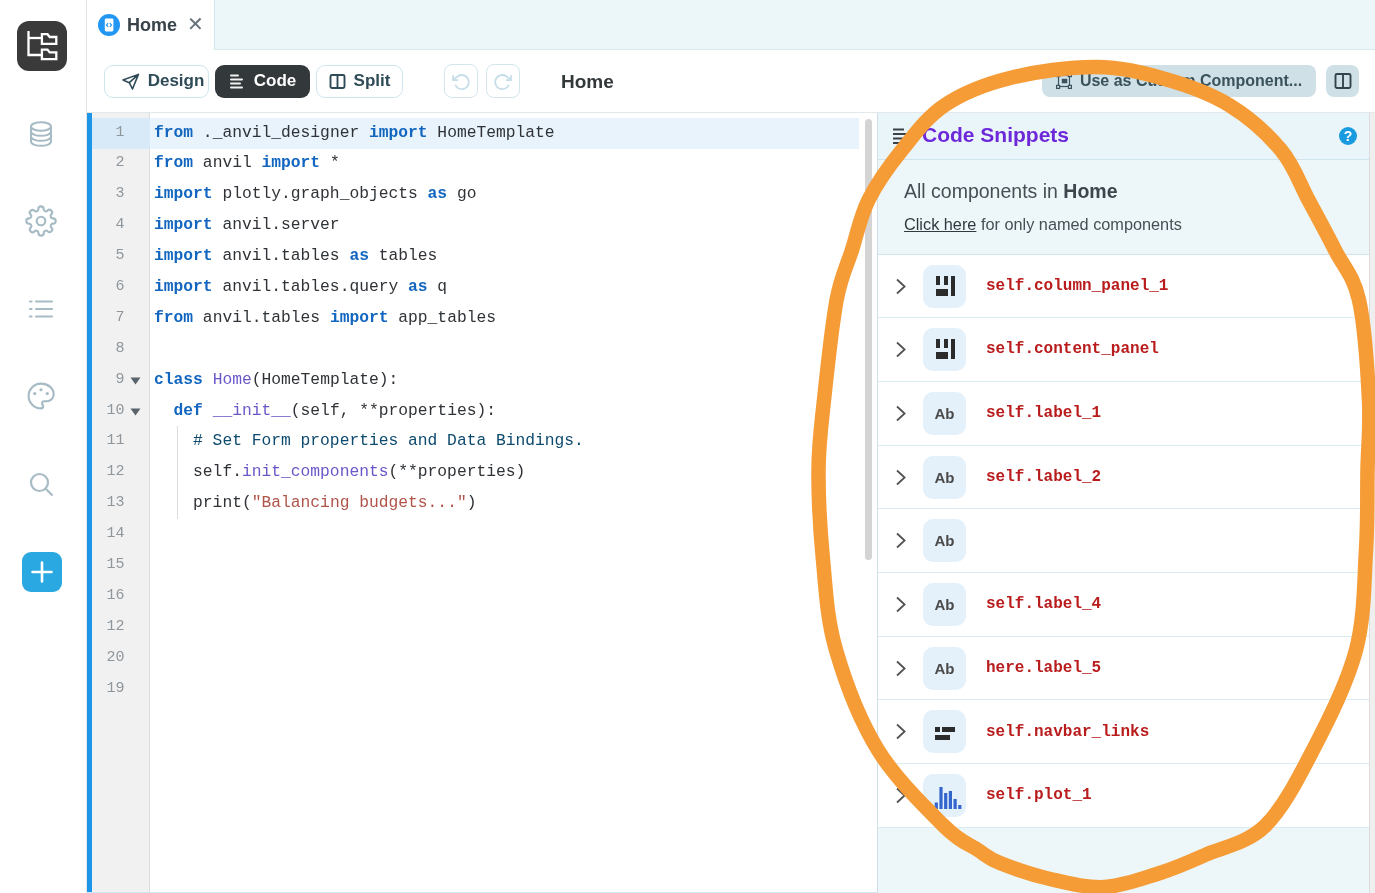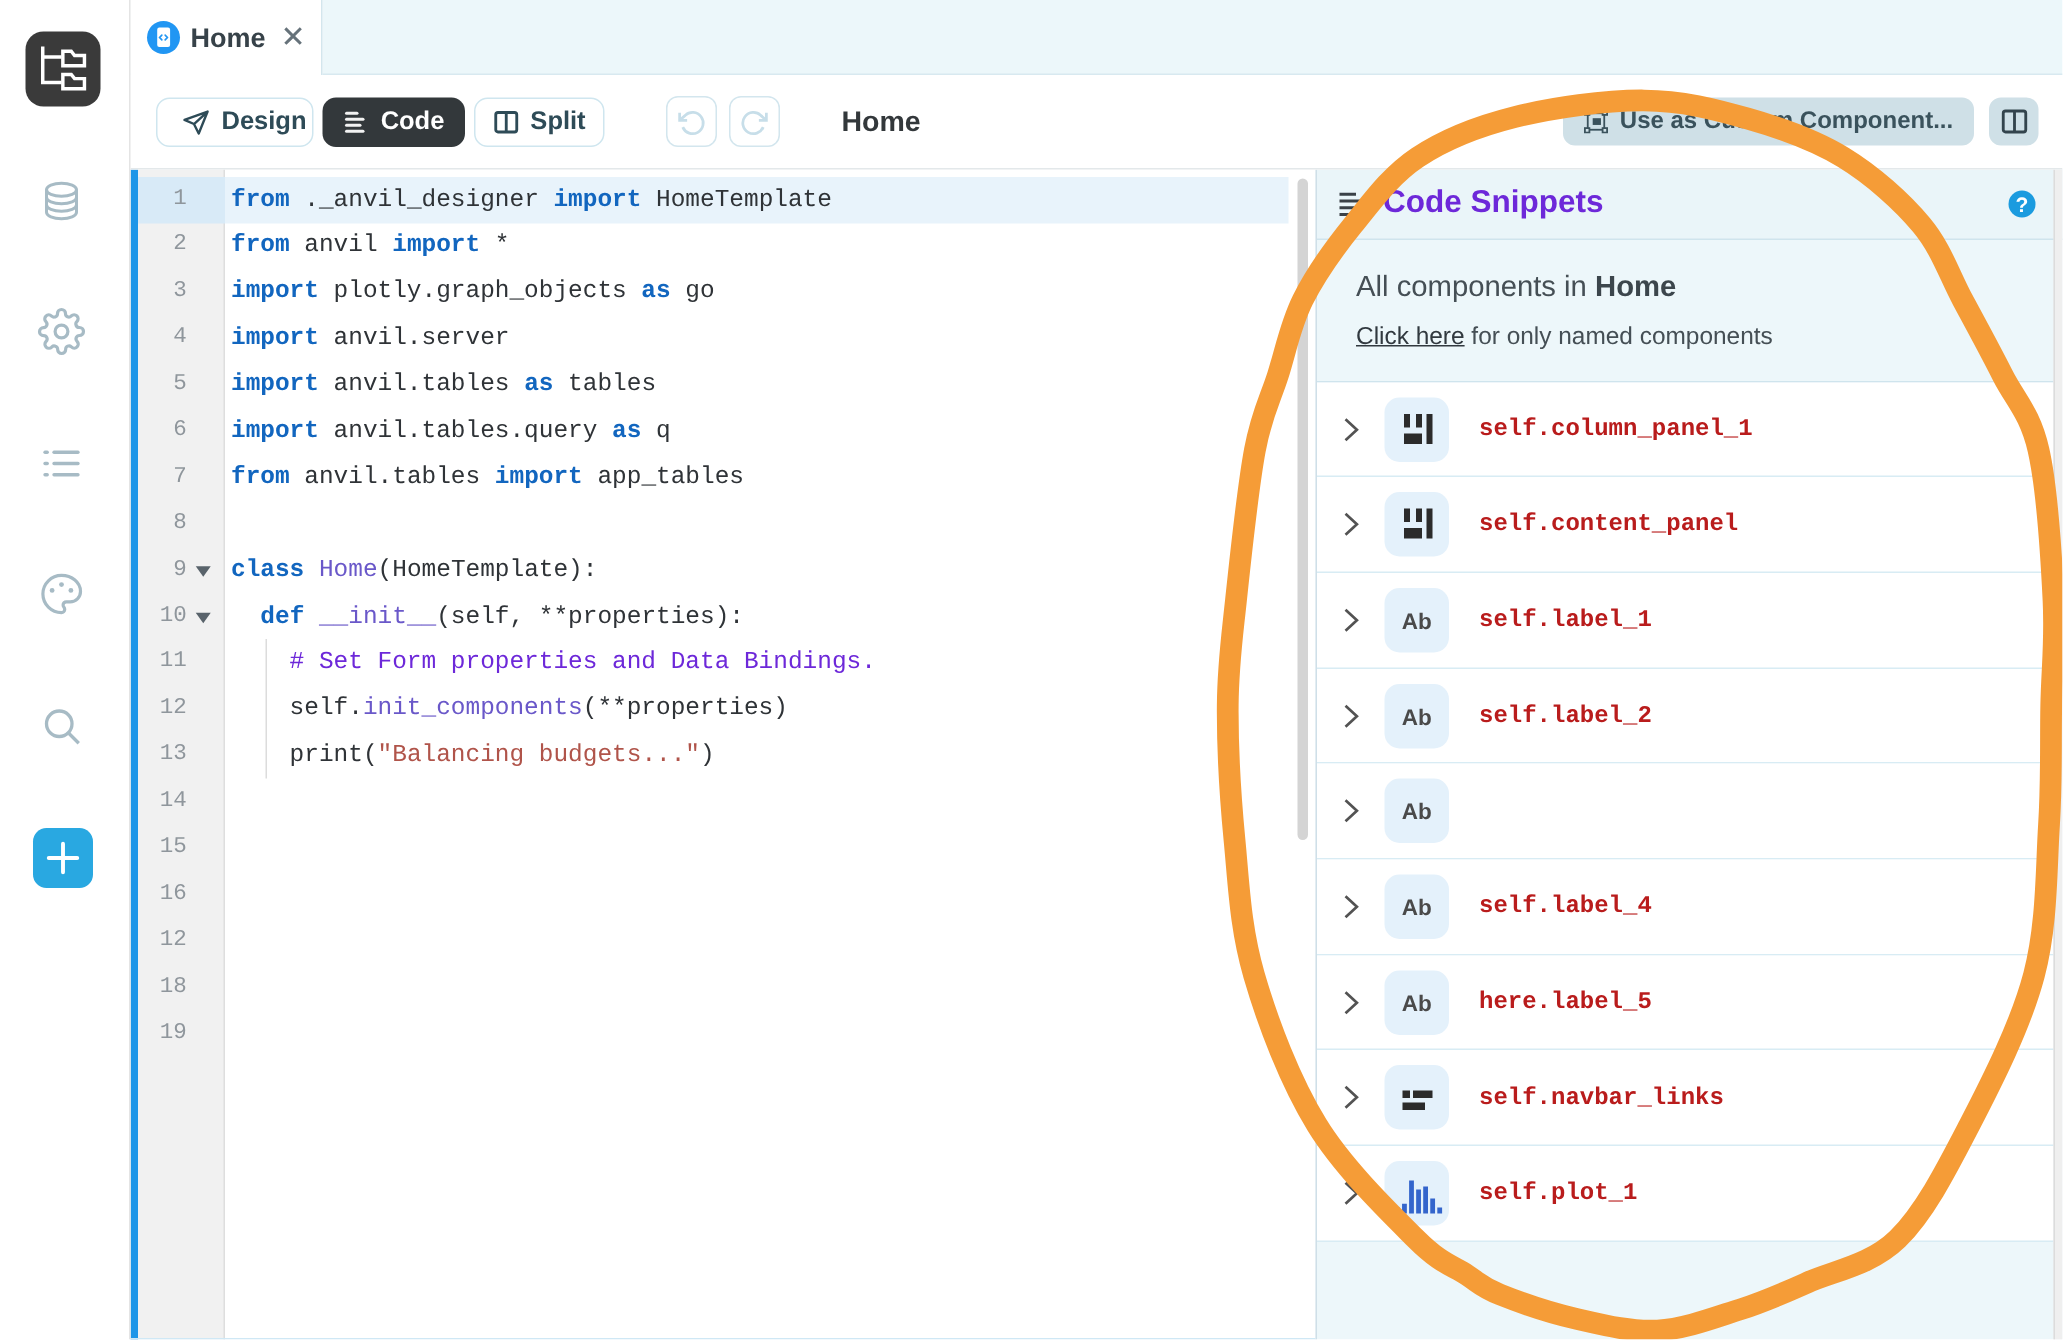--- a/index.html
+++ b/index.html
@@ -40,21 +40,21 @@
   #gutter{left:91.5px;top:113px;width:58px;height:780px;background:#f1f1f1;border-right:1px solid #dedede;box-sizing:border-box;}
   #hl-gutter{left:91.5px;top:117.5px;width:58px;height:31px;background:#d8eaf7;}
   #hl-code{left:149.5px;top:117.5px;width:709.5px;height:31px;background:#e8f3fb;}
   .lnum{position:absolute;right:0;width:34px;text-align:right;font-family:"Liberation Mono",monospace;
         font-size:15px;color:#8f969c;line-height:30.89px;height:30.89px;}
   #lnums{left:91.5px;top:117.5px;width:33px;height:700px;}
   .cline{position:absolute;left:154px;font-family:"Liberation Mono",monospace;font-size:16.3px;
          line-height:30.89px;height:32px;white-space:pre;color:#2f3337;}
   .k{color:#1266bf;font-weight:700;}
   .d{color:#6a58c9;}
-  .cm{color:#6d28d9;}
+  .cm{color:#0c4a6e;}
   .s{color:#b0544a;}
   #scrollthumb{left:865px;top:118.5px;width:6.5px;height:441px;background:#d4d4d4;border-radius:3.5px;}
   #indent-guide{left:177px;top:426px;width:1px;height:93px;background:#dcdcdc;}
   
   #panel{left:877px;top:113px;width:498px;height:780px;background:#edf7fa;border-left:1px solid #cfdfe8;box-sizing:border-box;}
   #phead{left:878px;top:113px;width:497px;height:47px;background:#eaf5f9;border-bottom:1px solid #cfe4ed;box-sizing:border-box;}
   #ptitle{left:922px;top:123px;font-size:21px;font-weight:700;color:#6d28d9;}
   #phelp{left:1339px;top:127px;width:18px;height:18px;border-radius:50%;background:#1b9bdf;color:#fff;
          font-size:14px;font-weight:700;text-align:center;line-height:18px;}
   #pinfo1{left:904px;top:180px;font-size:19.5px;color:#454f55;}
@@ -88,21 +88,21 @@
     <div class="lnum" style="top:216.23px">8</div>
     <div class="lnum" style="top:247.12px">9</div>
     <div class="lnum" style="top:278.01px">10</div>
     <div class="lnum" style="top:308.90px">11</div>
     <div class="lnum" style="top:339.79px">12</div>
     <div class="lnum" style="top:370.68px">13</div>
     <div class="lnum" style="top:401.57px">14</div>
     <div class="lnum" style="top:432.46px">15</div>
     <div class="lnum" style="top:463.35px">16</div>
     <div class="lnum" style="top:494.24px">12</div>
-    <div class="lnum" style="top:525.13px">18</div>
+    <div class="lnum" style="top:525.13px">20</div>
     <div class="lnum" style="top:556.02px">19</div>
   </div>
   <div class="abs" id="codelines">
     <div class="cline" style="top:117.55px"><span class="k">from</span> ._anvil_designer <span class="k">import</span> HomeTemplate</div>
     <div class="cline" style="top:148.44px"><span class="k">from</span> anvil <span class="k">import</span> *</div>
     <div class="cline" style="top:179.33px"><span class="k">import</span> plotly.graph_objects <span class="k">as</span> go</div>
     <div class="cline" style="top:210.22px"><span class="k">import</span> anvil.server</div>
     <div class="cline" style="top:241.11px"><span class="k">import</span> anvil.tables <span class="k">as</span> tables</div>
     <div class="cline" style="top:272.00px"><span class="k">import</span> anvil.tables.query <span class="k">as</span> q</div>
     <div class="cline" style="top:302.89px"><span class="k">from</span> anvil.tables <span class="k">import</span> app_tables</div>

